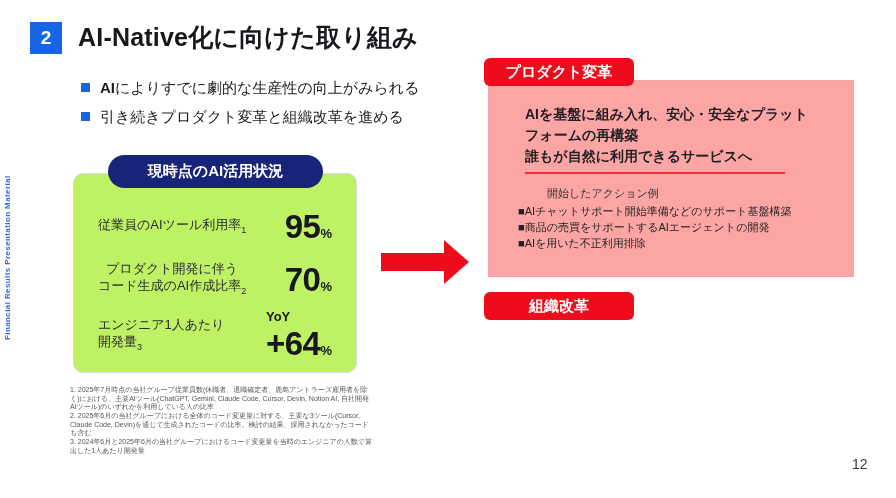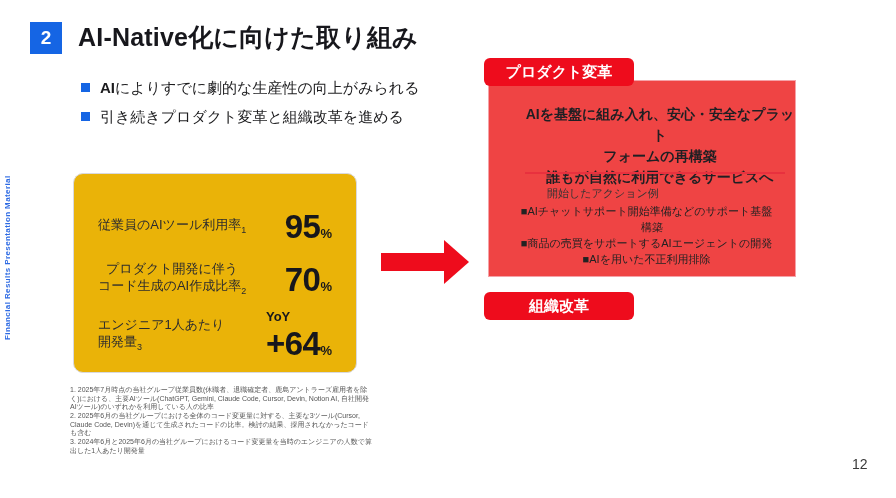--- a/index.html
+++ b/index.html
@@ -21,21 +21,21 @@
 
   
   .intro { position:absolute; left:81px; top:78px; }
   .intro-row { display:flex; align-items:flex-start; margin-bottom:10px; }
   .sq { width:9px; height:9px; background:#1565e4; margin:5px 10px 0 0; flex:0 0 auto; }
   .intro-text { font-size:15px; color:#1c1c1e; line-height:19px; }
   .intro-text b { font-weight:700; }
 
   
   .card { position:absolute; left:73px; top:173px; width:284px; height:200px;
-          background:#eab308; border:1px solid #d9d9de; border-radius:10px; }
+          background:#bef264; border:1px solid #d9d9de; border-radius:10px; }
   .pill { position:absolute; left:108px; top:155px; width:215px; height:33px;
           background:#182478; border-radius:17px; color:#fff; font-size:15px; font-weight:700;
           display:flex; align-items:center; justify-content:center; z-index:2; }
   .stat-row { position:absolute; left:24px; right:24px; display:flex;
               justify-content:space-between; }
   .stat-label { font-size:13px; color:#2b2b2e; line-height:17px; align-self:center; }
   .fref { font-size:9px; }
   .stat-value { white-space:nowrap; align-self:center; }
   .num { font-size:33px; font-weight:700; color:#17171c; letter-spacing:-0.5px; }
   .unit { font-size:13px; font-weight:700; color:#17171c; }
@@ -48,21 +48,21 @@
   .arrow { position:absolute; left:381px; top:240px; width:88px; height:44px; }
   .arrow-body { position:absolute; left:0; top:13px; width:63px; height:18px; background:#ee0c1c; }
   .arrow-head { position:absolute; left:63px; top:0; width:0; height:0;
                 border-top:22px solid transparent; border-bottom:22px solid transparent;
                 border-left:25px solid #ee0c1c; }
 
   
   .rlabel { position:absolute; width:150px; height:28px; background:#ee0c1c; border-radius:6px;
             color:#fff; font-size:15px; font-weight:700;
             display:flex; align-items:center; justify-content:center; z-index:2; }
-  .rbox { position:absolute; width:308px; background:#ef4444; border:1px solid #f5a2a8;text-align:center; }
+  .rbox { position:absolute; width:366px; background:#fca5a5; border:1px solid #f5a2a8; }
   .rbox-heading { position:absolute; left:36px; font-size:14px; font-weight:700;
                   color:#1f1f23; line-height:21px; }
   .divider { position:absolute; left:36px; height:2px; background:#e8313e; }
   .list-header { position:absolute; left:29px; font-size:11px; color:#333;margin-left:29px; }
   .items { position:absolute; left:29px; right:20px; font-size:11px; color:#222; }
   .item { line-height:16px; padding-left:11px; text-indent:-11px; }
 
   .label-product { left:484px; top:58px; }
   .box-product { left:488px; top:80px; height:197px; }
   .box-product .rbox-heading { top:23px; }
@@ -97,20 +97,21 @@
     <div class="intro-row">
       <span class="sq"></span>
       <span class="intro-text"><b>AI</b><span>によりすでに劇的な生産性の向上がみられる</span></span>
     </div>
     <div class="intro-row">
       <span class="sq"></span>
       <span class="intro-text"><b></b><span>引き続きプロダクト変革と組織改革を進める</span></span>
     </div>
   </div>
 
+  <div class="pill">現時点のAI活用状況</div>
   <div class="card">
 
     <div class="stat-row row1">
       <span class="stat-label"><span>従業員のAIツール利用率</span><sub class="fref">1</sub></span>
       <span class="stat-value"><span class="num">95</span><span class="unit">%</span></span>
     </div>
 
     <div class="stat-row row2">
       <span class="stat-label"><span>プロダクト開発に伴う</span><br><span>コード生成のAI作成比率</span><sub class="fref">2</sub></span>
       <span class="stat-value"><span class="num">70</span><span class="unit">%</span></span>

